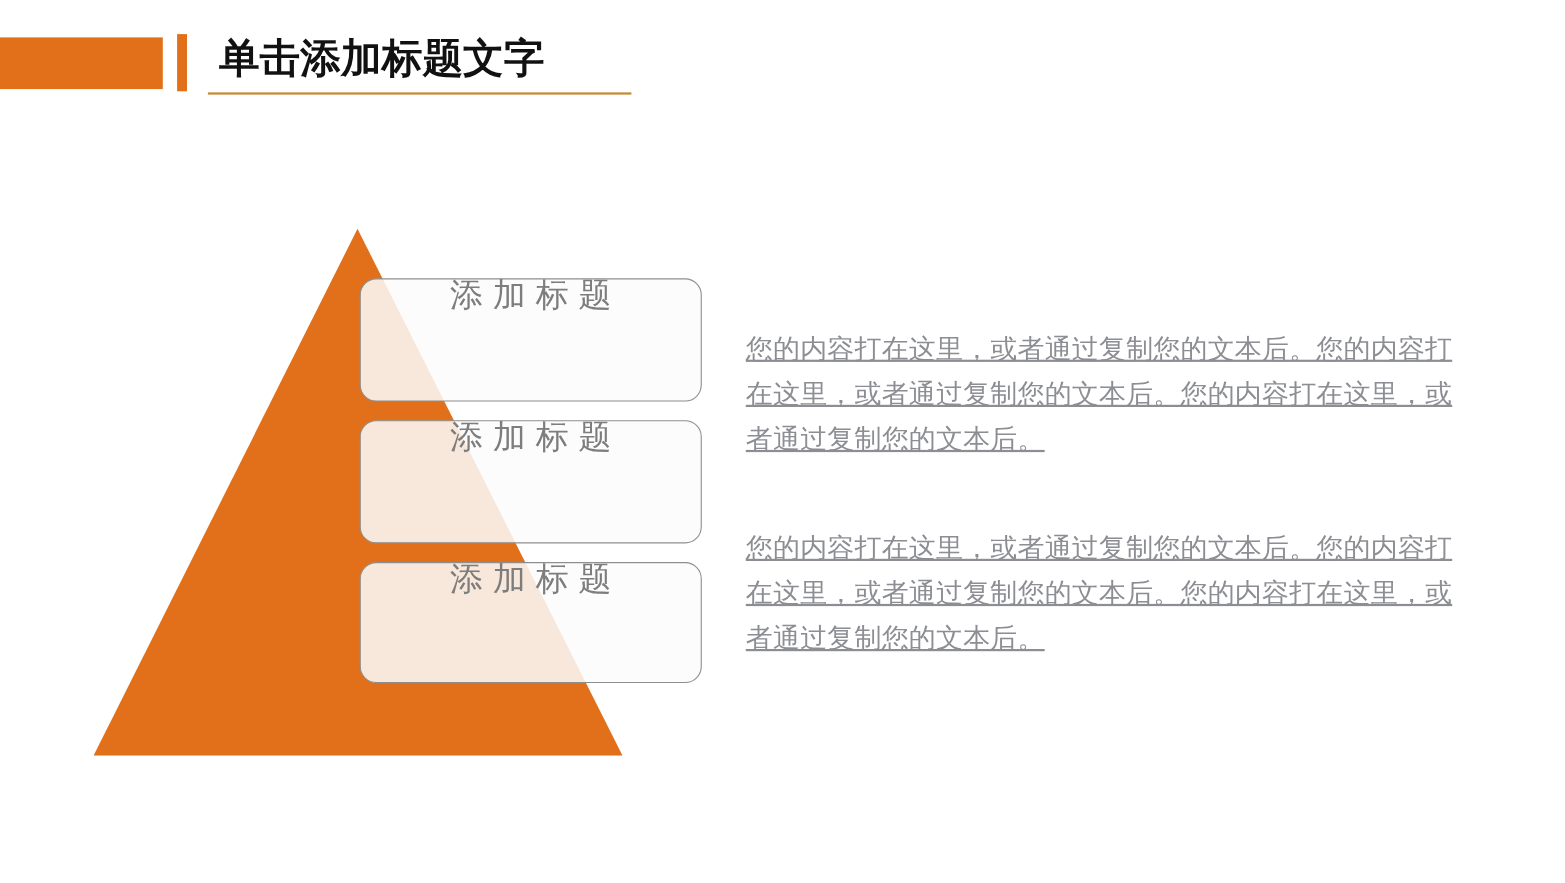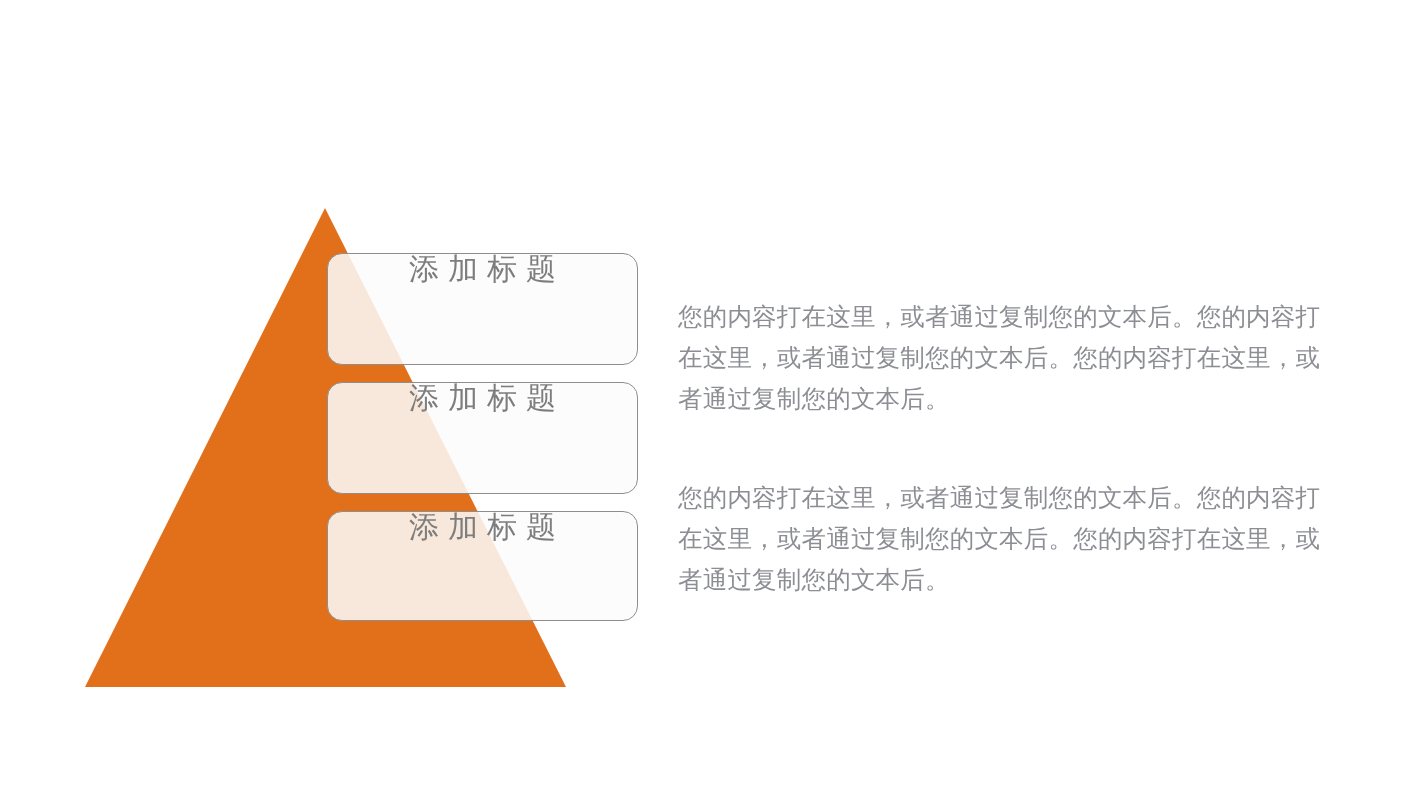--- a/index.html
+++ b/index.html
@@ -114,30 +114,37 @@
     top: 296px;
     width: 660px;
   }
   .content-paragraph {
     font-size: 24.5px;
     line-height: 41px;
     color: #8c8e93;
     margin: 0;
     text-align: left;
     letter-spacing: 0.2px;
+    text-decoration: underline;
   }
   #content-paragraph-2 {
     margin-top: 58px;
   }
 </style>
 </head>
 <body>
 
 <div id="slide">
 
+  <div id="header">
+    <div id="header-block"></div>
+    <div id="header-divider"></div>
+    <div id="header-title">单击添加标题文字</div>
+    <div id="header-underline"></div>
+  </div>
 
   <div id="pyramid-area">
 
     <div id="pyramid-triangle">
       <svg width="481" height="479" viewBox="0 0 481 479" xmlns="http://www.w3.org/2000/svg">
         <polygon points="240,0 481,479 0,479" fill="#e2701b"></polygon>
       </svg>
     </div>
 
     <div class="tier-box" id="tier-box-1">

